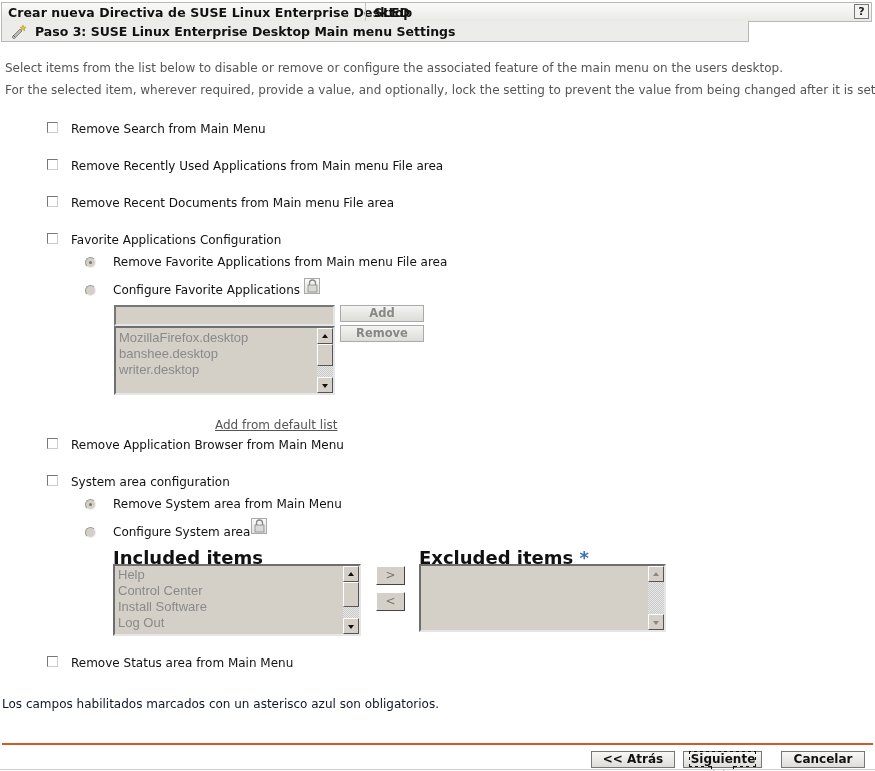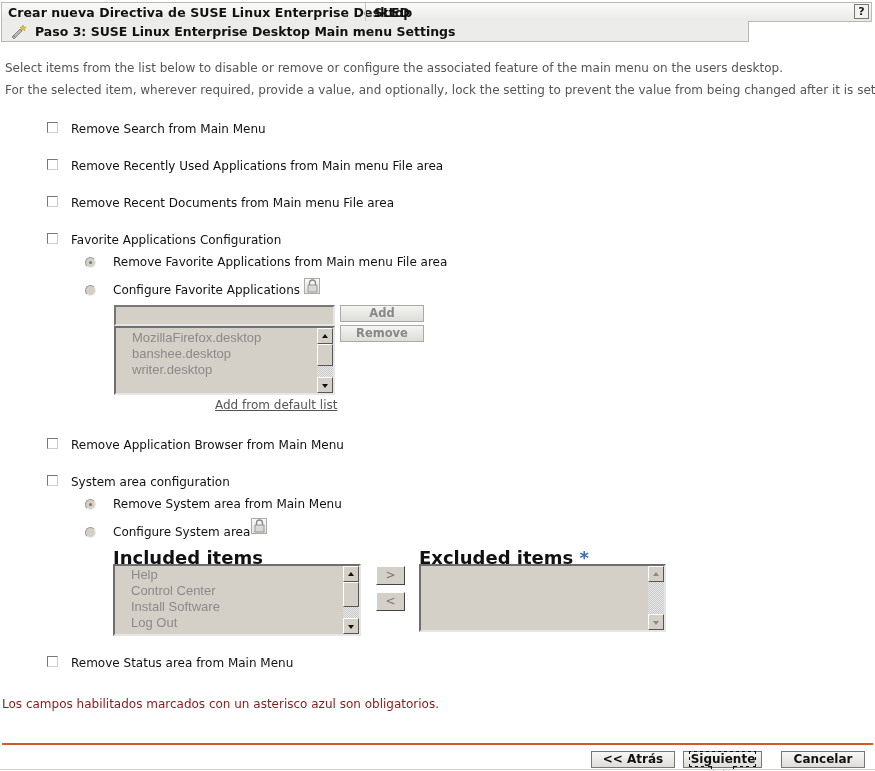--- a/index.html
+++ b/index.html
@@ -30,45 +30,45 @@
       background: #d4d0c8; border: 1px solid #9a9a9a; border-right-color: #eee; border-bottom-color: #eee; }
     .rb.on::after { content: ""; position: absolute; left: 3px; top: 3px; width: 3px; height: 3px; border-radius: 50%; background: #777; }
     .rb-label { position: absolute; left: 28px; top: 0; white-space: nowrap; font-size: 12px; color: #111; }
 
     .lock { position: absolute; width: 16px; height: 16px; border: 1px solid #aaa; background: linear-gradient(#fafafa, #e0e0de); }
     .lock svg { position: absolute; left: 1px; top: 0px; }
 
     .tf { position: absolute; background: #d4d0c8; border: 2px solid #777; border-right-color: #e6e6e6; border-bottom-color: #e6e6e6; }
 
     .listbox { position: absolute; background: #d4d0c8; border: 2px solid #6e6e6e; border-right-color: #e6e6e6; border-bottom-color: #e6e6e6; overflow: hidden; }
-    .listbox .item { font-family: "Liberation Sans", sans-serif; font-size: 13px; color: #8a8a8a; line-height: 16px; padding-left: 16px; white-space: nowrap; }
+    .listbox .item { font-family: "Liberation Sans", sans-serif; font-size: 13px; color: #8a8a8a; line-height: 16px; padding-left: 3px; white-space: nowrap; }
     .sb { position: absolute; right: 0; top: 0; bottom: 0; width: 16px;
       background-color: #e8e8e8;
       background-image: linear-gradient(45deg, #c8c8c8 25%, transparent 25%, transparent 75%, #c8c8c8 75%),
                         linear-gradient(45deg, #c8c8c8 25%, transparent 25%, transparent 75%, #c8c8c8 75%);
       background-size: 2px 2px; background-position: 0 0, 1px 1px; }
     .sb .arr { position: absolute; left: 0; width: 16px; height: 16px; background: #d4d0c8;
       border: 1px solid #fff; border-right-color: #555; border-bottom-color: #555; }
     .sb .arr.up { top: 0; } .sb .arr.dn { bottom: 0; }
     .sb .arr::after { content: ""; position: absolute; left: 4px; border-left: 3px solid transparent; border-right: 3px solid transparent; }
     .sb .arr.up::after { top: 5px; border-bottom: 4px solid #111; }
     .sb .arr.dn::after { top: 6px; border-top: 4px solid #111; }
     .sb .arr.dis::after { border-bottom-color: #888; border-top-color: #888; }
     .sb .thumb { position: absolute; left: 0; width: 16px; background: #d4d0c8; border: 1px solid #fff; border-right-color: #555; border-bottom-color: #555; }
 
     .btn-small { position: absolute; height: 17px; background: linear-gradient(#f4f4f2, #dcdcd8); border: 1px solid #aaa;
       font-weight: bold; font-size: 11.5px; color: #888; text-align: center; line-height: 15px; }
     .btn-arrow { position: absolute; width: 29px; height: 19px; background: #d4d0c8; border: 1px solid #fff;
       border-right-color: #444; border-bottom-color: #444; color: #777; font-size: 12px; text-align: center; line-height: 16px; }
 
-    .link { position: absolute; font-size: 12px; color: #555; text-decoration: underline; white-space: nowrap; }
+    .link { position: absolute; font-size: 12px; color: #555; text-decoration: underline; white-space: nowrap; margin-top: 20px; }
     .label { position: absolute; font-size: 18px; color: #111; white-space: nowrap; font-weight: bold; }
     .req { color: #3a6fb5; }
 
-    .footnote { position: absolute; left: 2px; top: 697px; font-size: 12px; color: #7f1d1d; white-space: nowrap; }
+    .footnote { position: absolute; left: 2px; top: 697px; font-size: 12px; color: #0f172a; white-space: nowrap; }
     .orange { position: absolute; left: 2px; top: 743px; width: 871px; height: 2px; background: #d05a26; }
     .bottom-line { position: absolute; left: 0; top: 769px; width: 875px; height: 1px; background: #cfcfc9; }
 
     .navbtn { position: absolute; top: 751px; height: 17px; border: 1px solid #777; background: linear-gradient(#f8f8f6, #dedcd8);
       font-weight: bold; font-size: 12px; color: #111; text-align: center; line-height: 15px; }
     .navbtn.focus span { outline: 1px dotted #111; outline-offset: 0px; padding: 0 1px; }
   </style>
 </head>
 <body>
 

